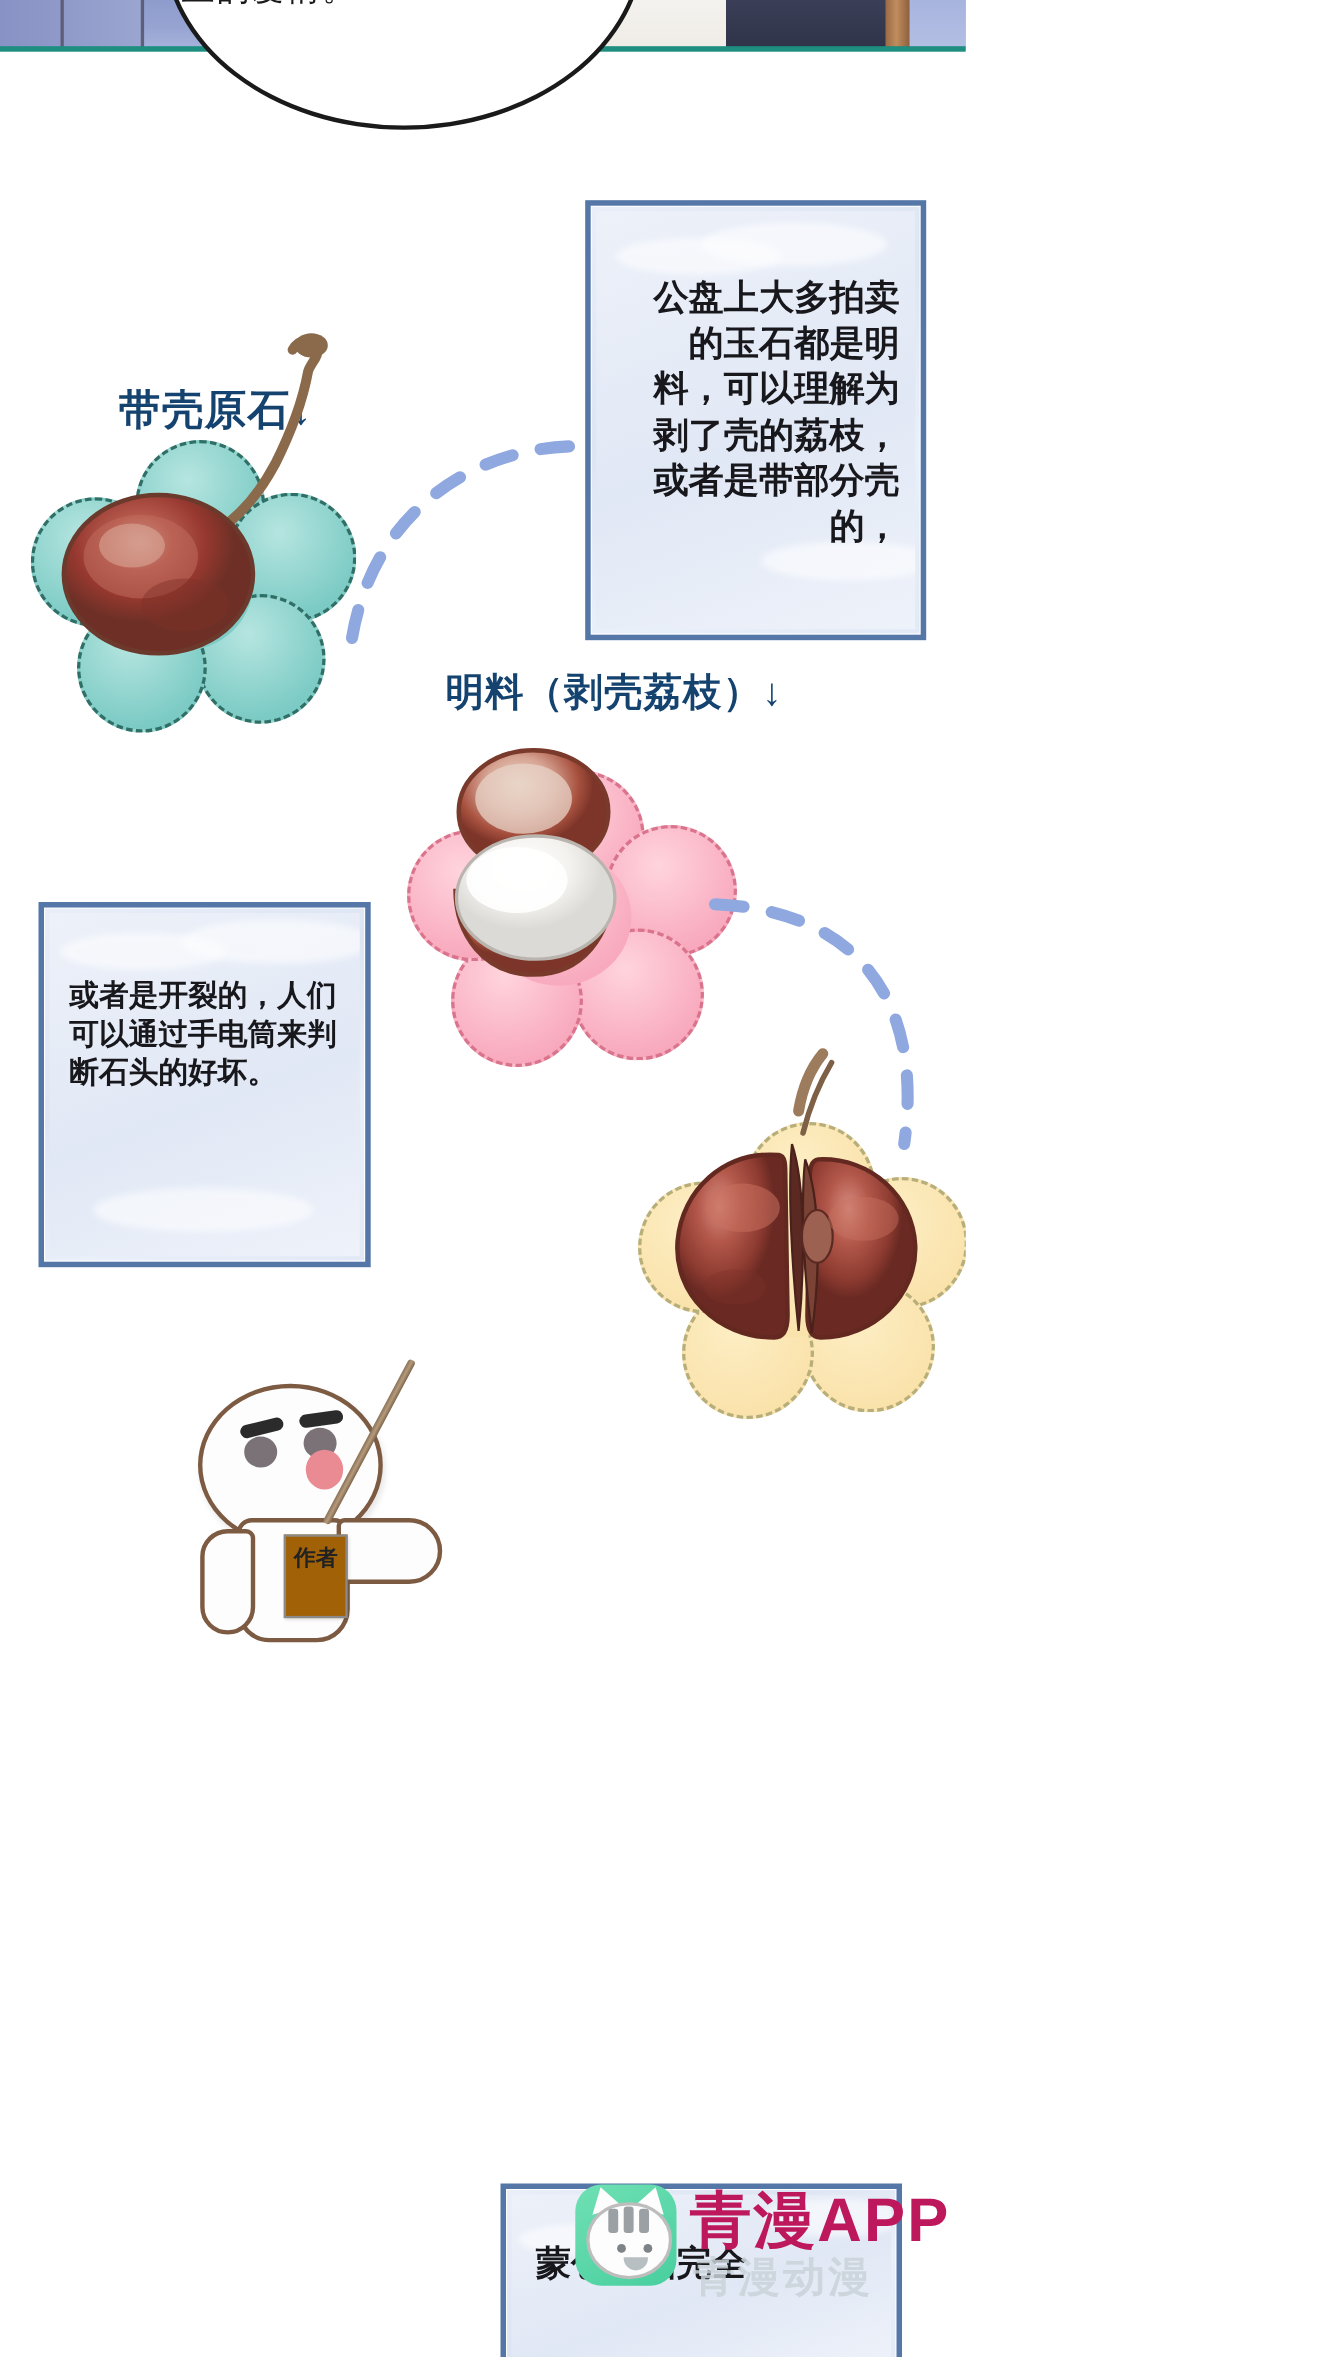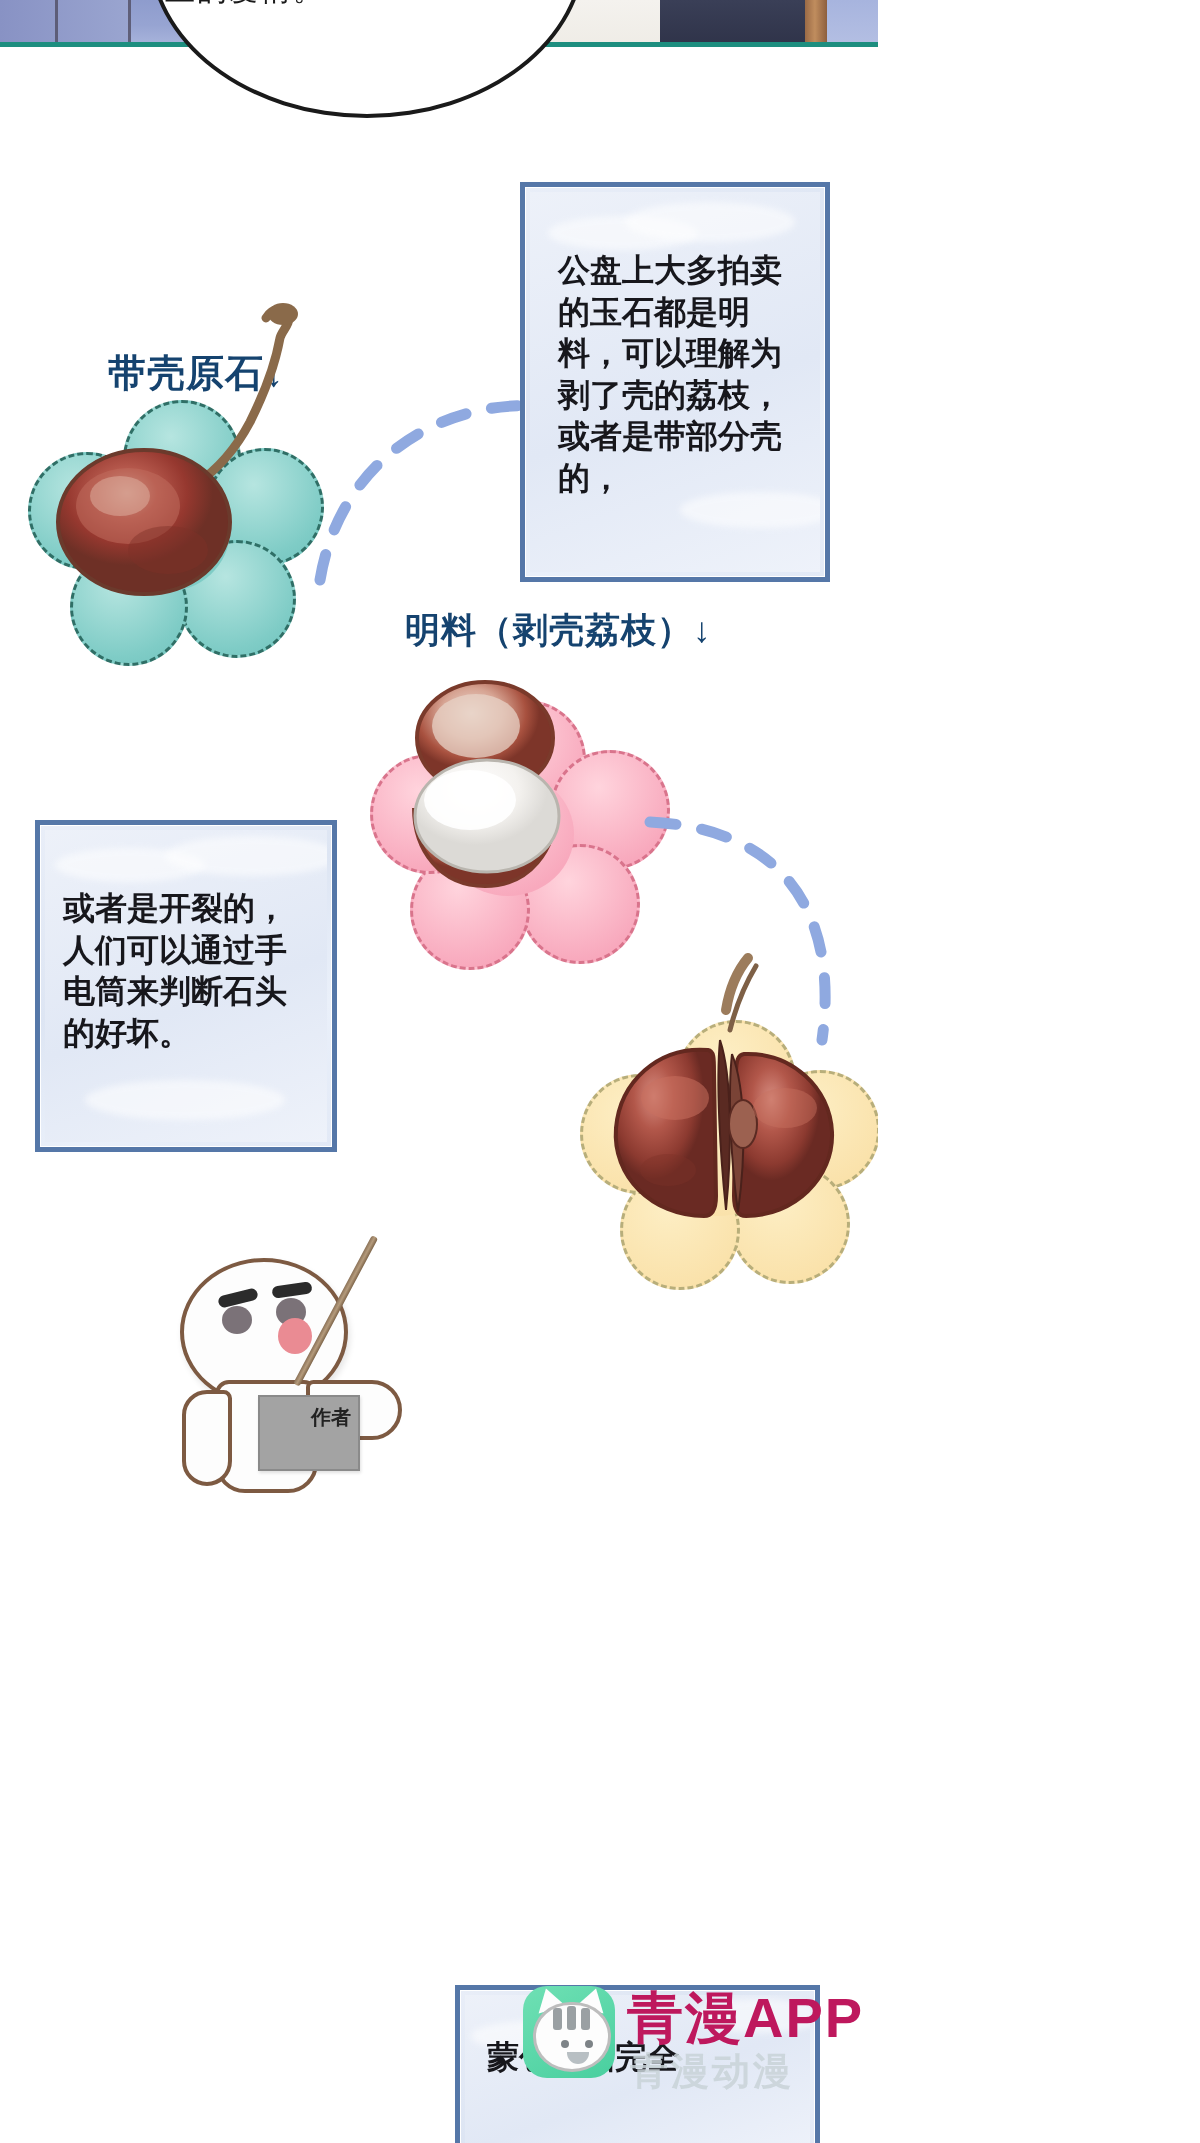--- a/index.html
+++ b/index.html
@@ -65,45 +65,45 @@
   .tbox{position:absolute;border:5px solid #5577a8;
      background:linear-gradient(150deg,#e9eef8 0%,#dde5f3 40%,#eaf0fa 70%,#e2e9f6 100%);
      box-shadow:0 0 0 1px #ffffff inset;}
   .tbox .inner{position:absolute;inset:5px;
      background:linear-gradient(160deg,#edf1f9,#e1e8f5 55%,#eef2fa);
      overflow:hidden;}
   .tbox .cloud{position:absolute;border-radius:50%;background:#ffffff;opacity:.55;filter:blur(3px);}
   .tbox p{position:relative;margin:0;color:#17171c;font-weight:700;
      line-height:1.30;letter-spacing:0px;}
 
-  .tbox-right{left:520px;top:182px;width:300px;height:390px;}
+  .tbox-right{left:532px;top:182px;width:300px;height:390px;text-align:right;}
   .tbox-right p{padding:58px 14px 0 28px;font-size:32px;}
 
   .tbox-left{left:35px;top:820px;width:292px;height:322px;}
-  .tbox-left p{padding:58px 10px 0 18px;font-size:32px;}
+  .tbox-left p{padding:58px 10px 0 18px;font-size:27px;}
 
   .tbox-bottom{left:455px;top:1985px;width:355px;height:170px;}
   .tbox-bottom p{padding:42px 10px 0 22px;font-size:32px;}
 
   
   .arc{position:absolute;}
 
   
   .mascot{position:absolute;left:160px;top:1240px;width:330px;height:250px;}
   .m-head{position:absolute;left:20px;top:18px;width:160px;height:140px;
      background:#fdfdfd;border:4px solid #7d5a42;border-radius:50%;
      box-shadow:2px 4px 6px rgba(0,0,0,.10);}
   .m-eye{position:absolute;width:30px;height:28px;background:#7b7278;border-radius:50%;}
   .m-brow{position:absolute;width:40px;height:12px;background:#2b2b2b;border-radius:8px;}
   .m-mouth{position:absolute;left:118px;top:78px;width:34px;height:36px;
      background:#ea8b93;border-radius:50% 50% 50% 50%;}
   .m-body{position:absolute;left:55px;top:140px;width:95px;height:105px;
      background:#fdfdfd;border:4px solid #7d5a42;border-radius:14px 14px 30px 30px;}
-  .m-badge{position:absolute;left:98px;top:155px;width:54px;height:72px;background:#a3a3a3;
-     border:2px solid #8a8a8a;box-shadow:1px 2px 3px rgba(0,0,0,.12);padding-left:44px;}
+  .m-badge{position:absolute;left:98px;top:155px;width:54px;height:72px;background:#a16207;
+     border:2px solid #8a8a8a;box-shadow:1px 2px 3px rgba(0,0,0,.12);}
   .m-badge span{display:block;font-size:20px;color:#222;text-align:center;
      line-height:1.05;padding-top:10px;font-weight:600;}
   .m-arm{position:absolute;border:4px solid #7d5a42;background:#fdfdfd;}
   .m-stick{position:absolute;left:212px;top:-5px;width:7px;height:168px;
      background:linear-gradient(90deg,#8b7258,#b59b7c,#7d6449);
      transform:rotate(28deg);transform-origin:top left;border-radius:3px;}
 
   
   .wm{position:absolute;left:505px;top:1980px;width:360px;height:150px;pointer-events:none;}
   .wm-cat{position:absolute;left:18px;top:6px;width:92px;height:92px;

